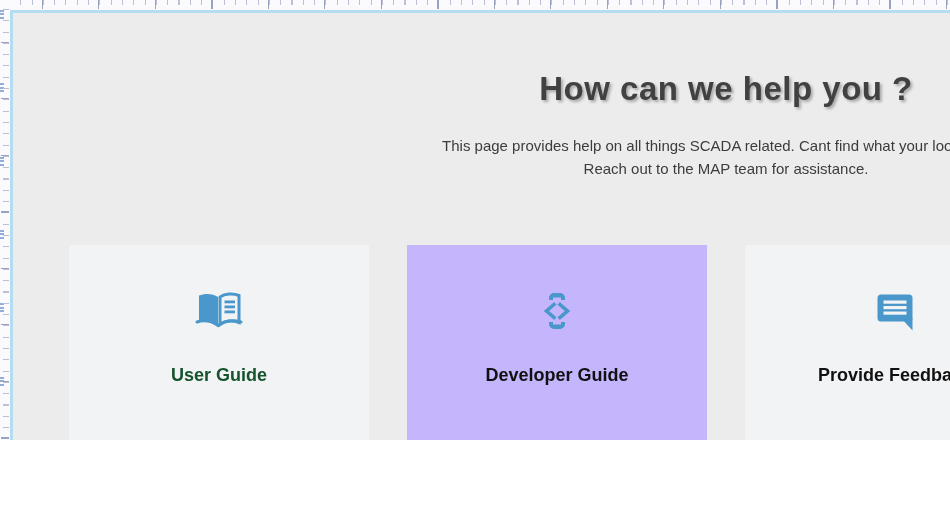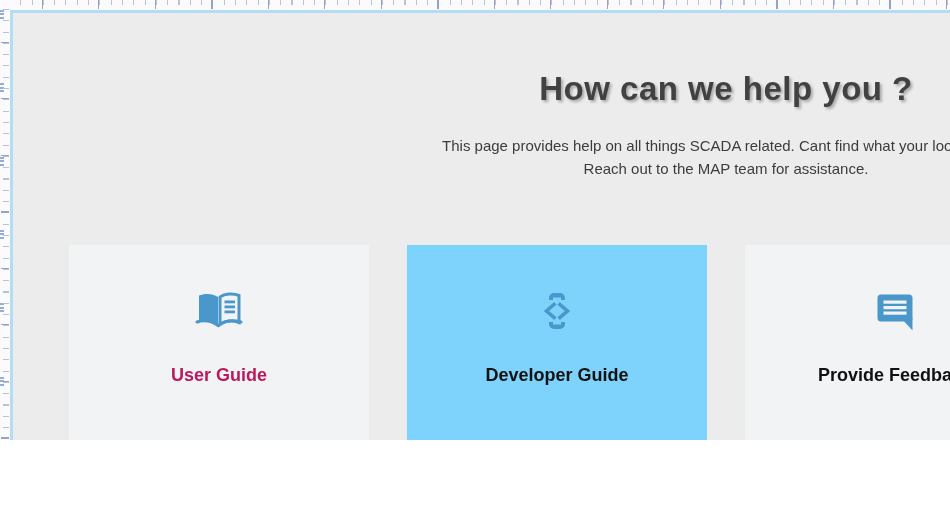--- a/index.html
+++ b/index.html
@@ -146,24 +146,24 @@
           <span class="icon">
             <svg viewBox="0 0 48 40" width="48" height="40" fill="currentColor" style="color: rgb(74, 151, 203);">
               <path d="M23 6 C18 2.5 10 2 4 4.5 L4 31.5 C10 29 18 29.5 23 33.5 Z"></path>
               <path d="M25 6 C30 2.5 38 2 44 4.5 L44 31.5 C38 29 30 29.5 25 33.5 Z" fill="none" stroke="currentColor" stroke-width="3"></path>
               <rect x="29.5" y="9.5" width="10.5" height="2.8"></rect>
               <rect x="29.5" y="14.5" width="10.5" height="2.8"></rect>
               <rect x="29.5" y="19.5" width="10.5" height="2.8"></rect>
               <path d="M2 31 Q 13 27.5 23 34.5 Q 33 27.5 46 31" fill="none" stroke="currentColor" stroke-width="3" stroke-linecap="round"></path>
             </svg>
           </span>
-          <div class="label" style="color: #be185d;">User Guide</div>
-        </div>
-
-        <div class="card" style="background: #7dd3fc;">
+          <div class="label" style="color: #14532d;">User Guide</div>
+        </div>
+
+        <div class="card" style="background: #c4b5fd;">
           <span class="icon">
             <svg viewBox="0 0 40 40" width="40" height="40" fill="currentColor" style="color: rgb(74, 151, 203);">
               <path d="M12 9 V7 a5 5 0 0 1 5 -5 h6 a5 5 0 0 1 5 5 v2 h-4 V6.6 h-8 V9 Z"></path>
               <path d="M12 31 v2 a5 5 0 0 0 5 5 h6 a5 5 0 0 0 5 -5 v-2 h-4 v2.4 h-8 V31 Z"></path>
               <path d="M17 13.5 L9.5 20 L17 26.5" fill="none" stroke="currentColor" stroke-width="3.6" stroke-linecap="square"></path>
               <path d="M23 13.5 L30.5 20 L23 26.5" fill="none" stroke="currentColor" stroke-width="3.6" stroke-linecap="square"></path>
             </svg>
           </span>
           <div class="label" style="color: rgb(17, 17, 17);">Developer Guide</div>
         </div>

